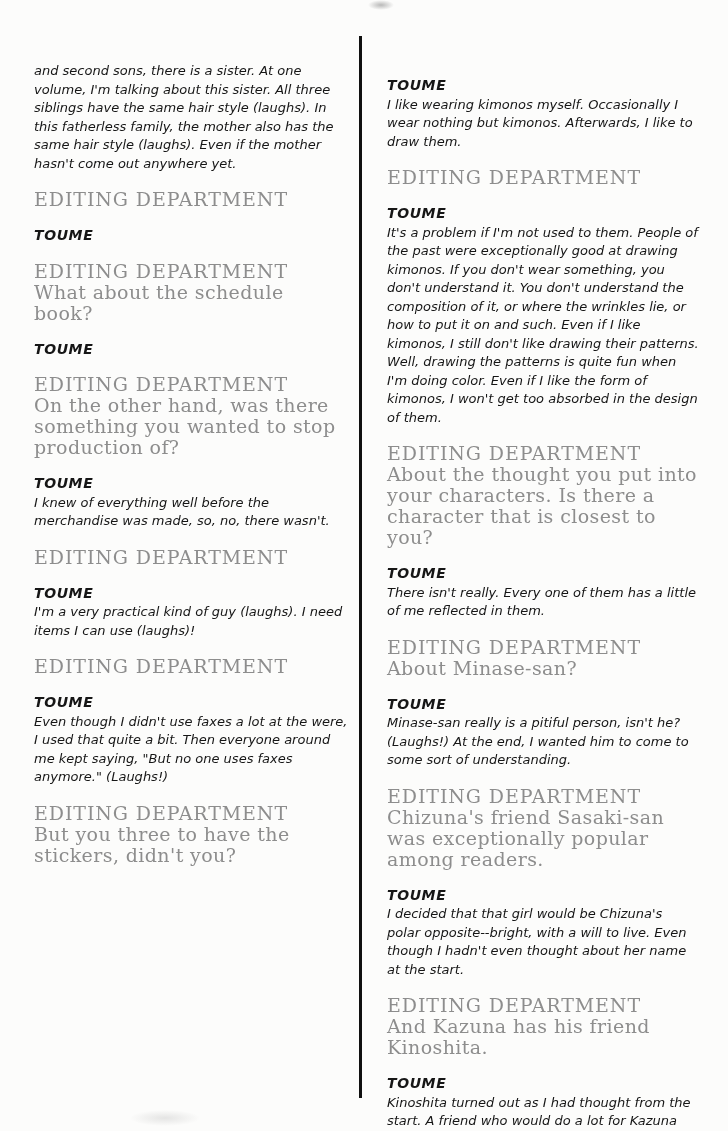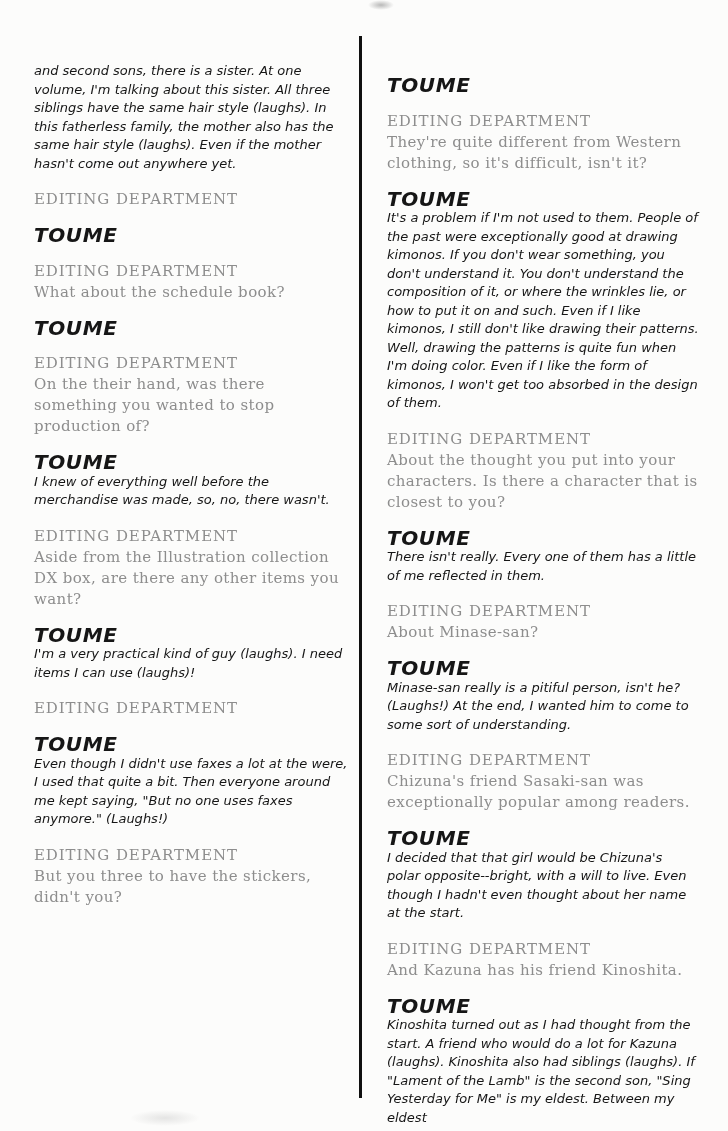--- a/index.html
+++ b/index.html
@@ -27,37 +27,37 @@
     left: 359px;
     top: 36px;
     width: 3px;
     height: 1062px;
     background: #101010;
   }
   .block { margin-bottom: 16px; }
   .block.question {
     font-family: "DejaVu Serif", "Liberation Serif", serif;
     color: #8d8d8d;
-    font-size: 15px;
+    font-size: 19px;
     line-height: 21px;
     letter-spacing: 0.4px;
   }
   .block.question .speaker {
     letter-spacing: 0.9px;
   }
   .block.answer {
     font-family: "DejaVu Sans", "Liberation Sans", sans-serif;
     font-style: italic;
     color: #161616;
     font-size: 13px;
     line-height: 18.5px;
   }
   .block.answer .speaker {
     font-weight: bold;
-    font-size: 20px;
+    font-size: 14px;
     letter-spacing: 0.6px;
     margin-bottom: 1px;
   }
   .smudge {
     position: absolute;
     border-radius: 50%;
     background: radial-gradient(closest-side, rgba(120,120,120,0.18), rgba(120,120,120,0));
     pointer-events: none;
   }
   .smudge.s1 { left: 130px; top: 1110px; width: 70px; height: 16px; }
@@ -79,29 +79,28 @@
       </div>
       <div class="block question">
         <div class="speaker">EDITING DEPARTMENT</div>
         <div class="text">What about the schedule book?</div>
       </div>
       <div class="block answer">
         <div class="speaker">TOUME</div>
       </div>
       <div class="block question">
         <div class="speaker">EDITING DEPARTMENT</div>
-        <div class="text">On the their hand, was there something you wanted to stop production of?</div>
+        <div class="text">On the other hand, was there something you wanted to stop production of?</div>
       </div>
       <div class="block answer">
         <div class="speaker">TOUME</div>
         <div class="text">I knew of everything well before the merchandise was made, so, no, there wasn't.</div>
       </div>
       <div class="block question">
         <div class="speaker">EDITING DEPARTMENT</div>
-        <div class="text">Aside from the Illustration collection DX box, are there any other items you want?</div>
       </div>
       <div class="block answer">
         <div class="speaker">TOUME</div>
         <div class="text">I'm a very practical kind of guy (laughs). I need items I can use (laughs)!</div>
       </div>
       <div class="block question">
         <div class="speaker">EDITING DEPARTMENT</div>
       </div>
       <div class="block answer">
         <div class="speaker">TOUME</div>
@@ -109,24 +108,24 @@
       </div>
       <div class="block question">
         <div class="speaker">EDITING DEPARTMENT</div>
         <div class="text">But you three to have the stickers, didn't you?</div>
       </div>
     </div>
   <div class="divider"></div>
   <div class="column right">
       <div class="block answer">
         <div class="speaker">TOUME</div>
+        <div class="text">I like wearing kimonos myself. Occasionally I wear nothing but kimonos. Afterwards, I like to draw them.</div>
       </div>
       <div class="block question">
         <div class="speaker">EDITING DEPARTMENT</div>
-        <div class="text">They're quite different from Western clothing, so it's difficult, isn't it?</div>
       </div>
       <div class="block answer">
         <div class="speaker">TOUME</div>
         <div class="text">It's a problem if I'm not used to them. People of the past were exceptionally good at drawing kimonos. If you don't wear something, you don't understand it. You don't understand the composition of it, or where the wrinkles lie, or how to put it on and such. Even if I like kimonos, I still don't like drawing their patterns. Well, drawing the patterns is quite fun when I'm doing color. Even if I like the form of kimonos, I won't get too absorbed in the design of them.</div>
       </div>
       <div class="block question">
         <div class="speaker">EDITING DEPARTMENT</div>
         <div class="text">About the thought you put into your characters. Is there a character that is closest to you?</div>
       </div>
       <div class="block answer">

